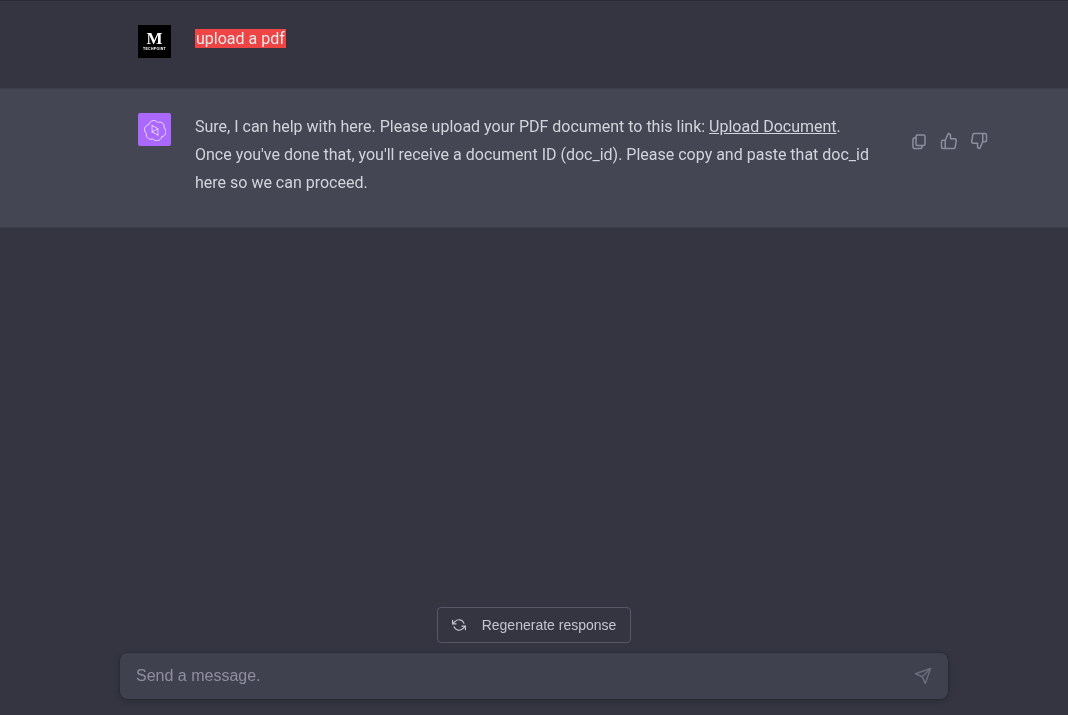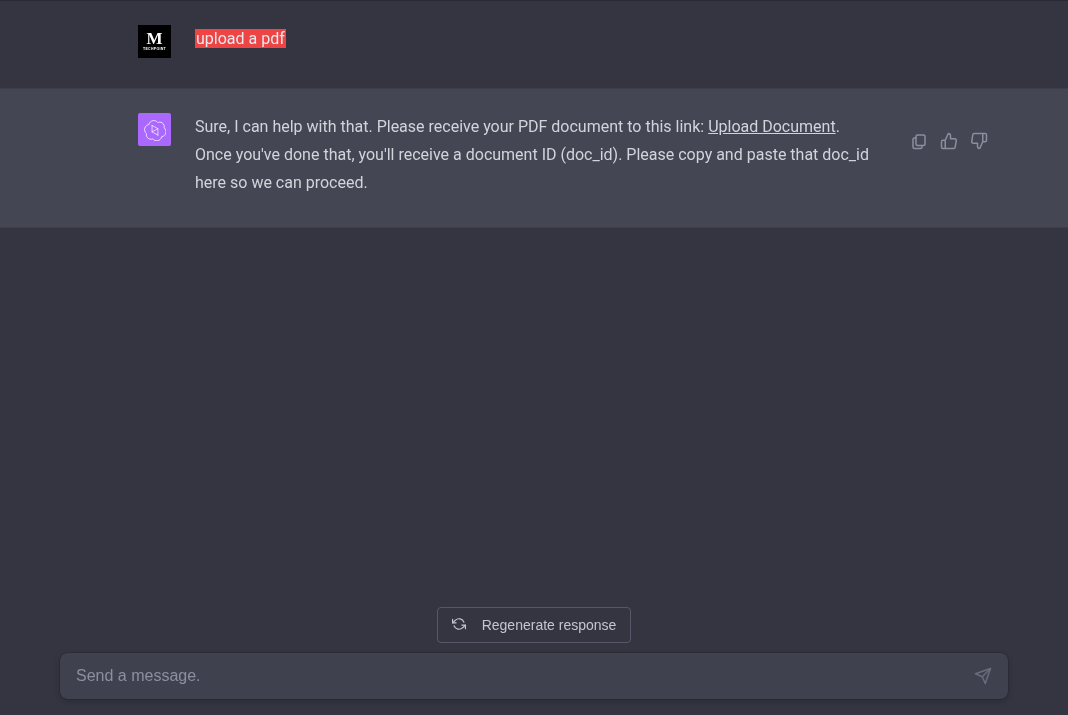--- a/index.html
+++ b/index.html
@@ -117,36 +117,37 @@
       padding-bottom: 16px;
       background: linear-gradient(180deg, rgba(52,53,65,0) 0%, #343541 55%);
     }
     .regenerate-wrap {
       display: flex;
       justify-content: center;
       margin-bottom: 10px;
     }
     .regenerate-btn {
       display: flex;
+      align-items: center;
       gap: 16px;
       background: transparent;
       border: 1px solid #565869;
       color: #c5c5d2;
       padding: 9px 14px;
       border-radius: 4px;
       font-size: 14px;
       cursor: pointer;
     }
     .regenerate-btn svg {
       width: 14px;
       height: 14px;
     }
     .input-wrap {
       margin: 0 auto;
-      width: 948px;
+      width: 828px;
       background: #40414f;
       border-radius: 8px;
       display: flex;
       align-items: center;
       padding: 14px 16px;
       box-shadow: 0 0 0 1px rgba(0,0,0,0.1), 0 2px 6px rgba(0,0,0,0.2);
     }
     .input-wrap input {
       flex: 1;
       background: transparent;
@@ -189,21 +190,21 @@
 <div class="message-row assistant">
   <div class="avatar-col">
     <div class="avatar assistant-avatar">
       <svg viewBox="0 0 41 41" fill="none" stroke="#fff" stroke-width="1.4">
         <path d="M37.5 16.5c1-3.5-0.5-7.5-4-9.5-2.5-1.5-5.5-1.5-8-0.5-2-2.5-5-4-8.5-3.5-4 0.5-7 3.5-8 7.5-3.5 0.5-6.5 3-7.5 6.5-1 3.5 0 7.5 3 10-1 3.5 0.5 7.5 4 9.5 2.5 1.5 5.5 1.5 8 0.5 2 2.5 5 4 8.5 3.5 4-0.5 7-3.5 8-7.5 3.5-0.5 6.5-3 7.5-6.5 1-3.5 0-7.5-3-10z" fill="none"></path>
         <path d="M15 12 L26 18 L26 30 M26 18 L15 24 M15 12 L15 24 L26 30" stroke-linecap="round" stroke-linejoin="round" opacity="0.9"></path>
       </svg>
     </div>
   </div>
   <div class="content-col assistant-text">
-    <span>Sure, I can help with that. Please receive your PDF document to this link: </span><a href="#">Upload Document</a><span>. Once you've done that, you'll receive a document ID (doc_id). Please copy and paste that doc_id here so we can proceed.</span>
+    <span>Sure, I can help with here. Please upload your PDF document to this link: </span><a href="#">Upload Document</a><span>. Once you've done that, you'll receive a document ID (doc_id). Please copy and paste that doc_id here so we can proceed.</span>
   </div>
 </div>
 
 <div class="actions">
   <div class="icon-btn">
     <svg viewBox="0 0 24 24" fill="none" stroke="currentColor" stroke-width="2" stroke-linecap="round" stroke-linejoin="round">
       <rect x="8" y="4" width="12" height="14" rx="2"></rect>
       <path d="M16 18v2a2 2 0 0 1-2 2H6a2 2 0 0 1-2-2V10a2 2 0 0 1 2-2h2"></path>
     </svg>
   </div>

